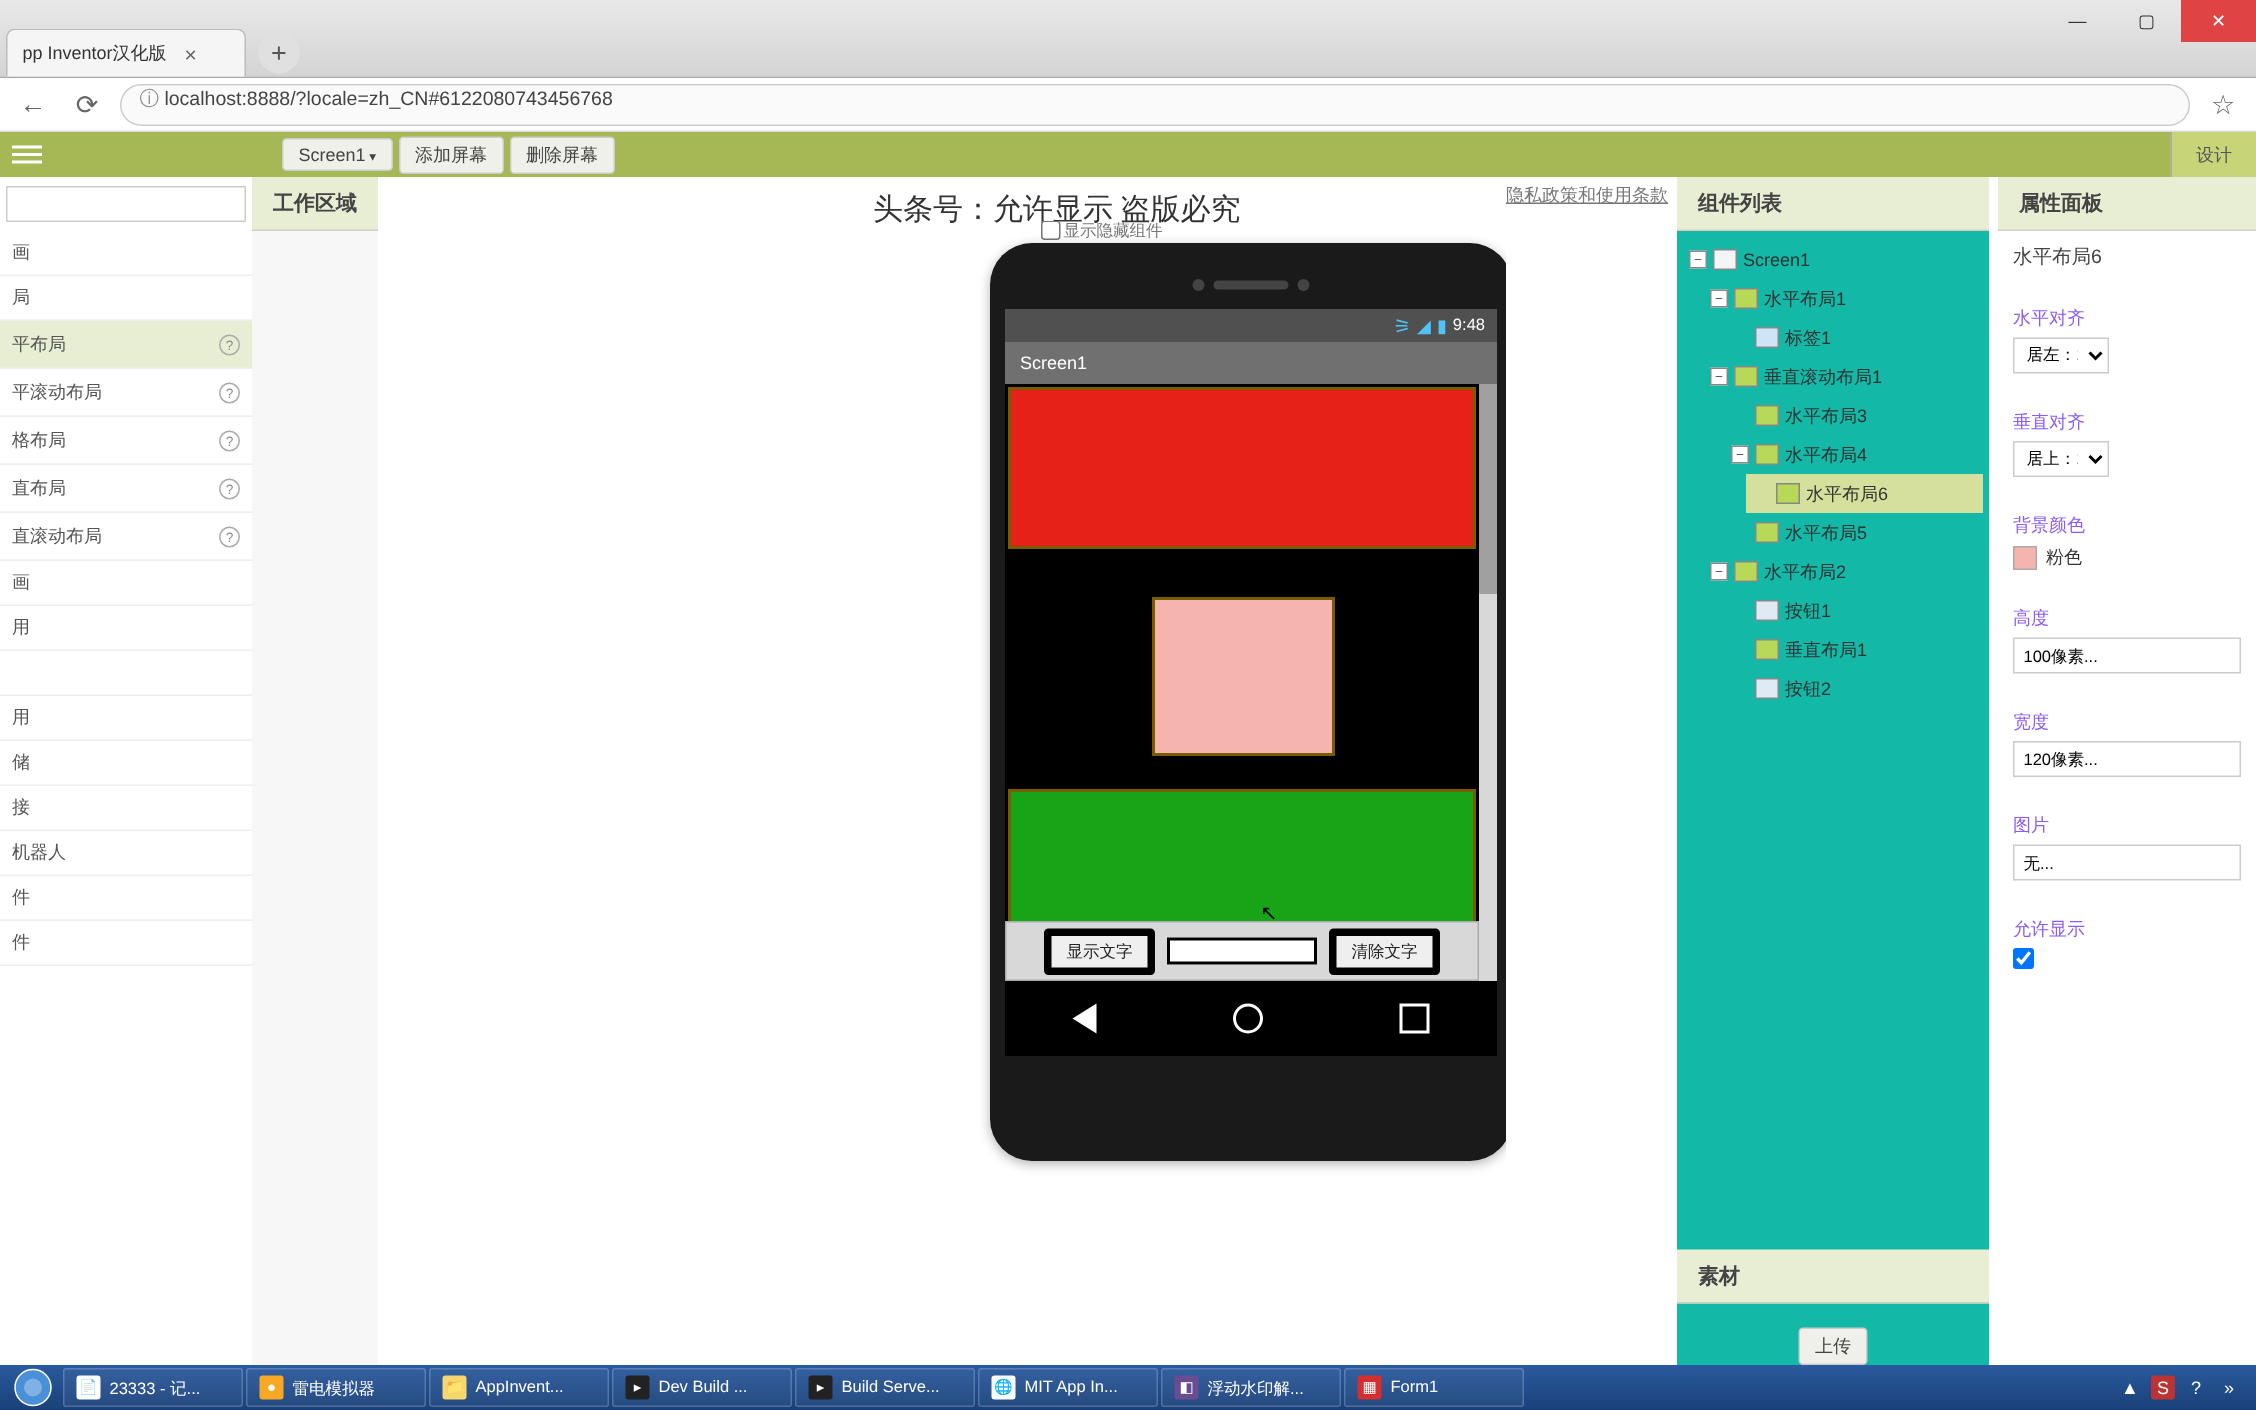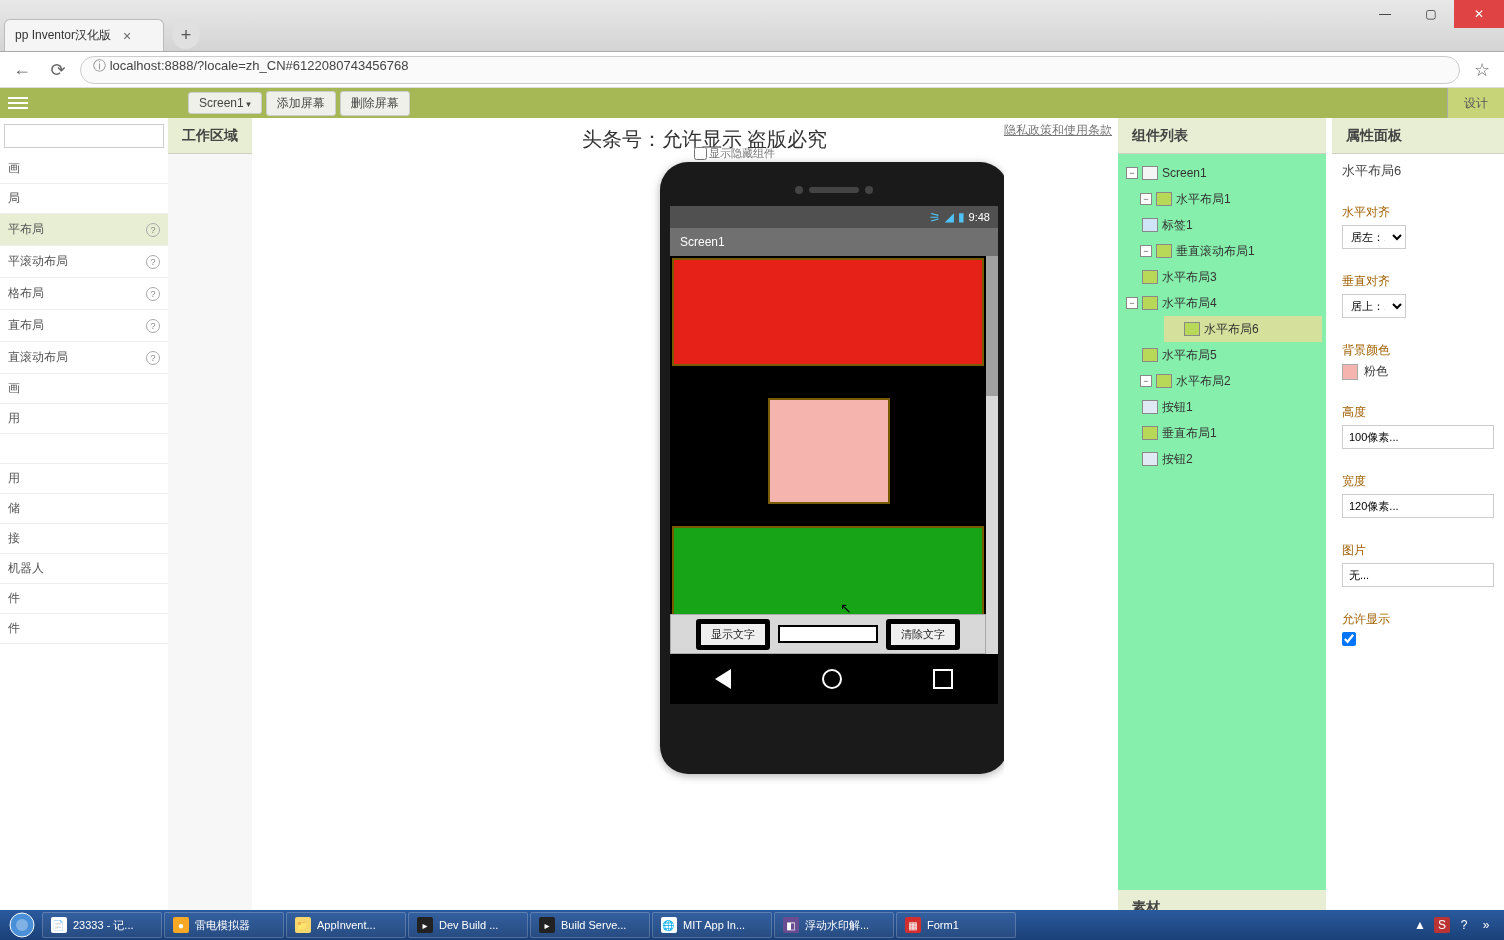--- a/index.html
+++ b/index.html
@@ -71,41 +71,41 @@
 .nav-shape { width:20px; height:20px; border:2px solid #fff; }
 .tri { width:0; height:0; border-top:10px solid transparent; border-bottom:10px solid transparent; border-right:16px solid #fff; background:none; border-left:none; }
 .circ { border-radius:50%; }
 
 .cursor { position:absolute; left:588px; top:482px; font-size:14px; color:#000; pointer-events:none; }
 
 
 .wm { position:absolute; font-size:16px; font-family:"SimSun"; color:#222; white-space:nowrap; }
 
 
-.right-col { width:208px; background:#86efac; margin-left:6px; display:flex; flex-direction:column;justify-content:center; }
+.right-col { width:208px; background:#14b8a6; margin-left:6px; display:flex; flex-direction:column;justify-content:center; }
 .right-col2 { width:172px; background:#fff; margin-left:6px; display:flex; flex-direction:column; }
 .tree { flex:1; padding:6px 4px; font-size:12px; color:#333; overflow:auto; }
 .tree-row { display:flex; align-items:center; height:26px; gap:4px; padding-left:4px; white-space:nowrap; }
 .tree-row.selected { background:#d4e09b; }
 .expander { width:12px; height:12px; border:1px solid #888; font-size:9px; display:flex; align-items:center; justify-content:center; color:#555; cursor:pointer; background:#fff; }
 .tree-icon { width:16px; height:14px; background:#b8d858; border:1px solid #888; display:inline-block; }
 .tree-icon.screen { background:#f5f5f5; }
 .tree-icon.label { background:#cfe5f7; }
 .tree-icon.btn { background:#dfeaf5; }
-.i1 { margin-left:14px; } .i2 { } .i3 { margin-left:42px; }
+.i1 { margin-left:14px; } .i2 { margin-left:28px; } .i3 { margin-left:42px; }
 .tree-actions { padding:10px; display:flex; justify-content:center; gap:8px; border-top:1px solid #eee; }
 .tree-actions button { padding:4px 12px; font-size:12px; border:1px solid #ccc; background:#f5f5f5; border-radius:3px; cursor:pointer; }
 
 .material-panel { margin-top:8px; }
 .material-body { padding:16px; display:flex; justify-content:center; }
 
 
 .props { flex:1; padding:8px 10px; font-size:12px; color:#333; }
 .prop-title { font-size:13px; margin-bottom:10px; color:#444; }
-.prop-label { margin-top:24px; margin-bottom:4px; color:#a16207; font-size:12px; }
+.prop-label { margin-top:24px; margin-bottom:4px; color:#8b5cf6; font-size:12px; }
 .prop-select, .prop-input { width:100%; height:24px; border:1px solid #ccc; font-size:11px; padding:0 6px; background:#fff; }
 .prop-select { width:64px; padding:0 4px; }
 .color-row { display:flex; align-items:center; gap:6px; }
 .color-swatch { width:16px; height:16px; background:#f5b5ae; border:1px solid #aaa; }
 .checkbox { width:14px; height:14px; }
 
 
 .bottom-link { text-align:center; font-size:12px; color:#777; text-decoration:underline; padding:4px 0; background:#fff; }
 
 
@@ -303,20 +303,23 @@
           <span>垂直布局1</span>
         </div>
       <div class="tree-row i2">
           <span style="width:12px"></span>
           <span class="tree-icon btn"></span>
           <span>按钮2</span>
         </div>
     </div>
     <div class="material-panel">
       <div class="panel-header">素材</div>
+      <div class="material-body">
+        <button class="tb-btn">上传</button>
+      </div>
     </div>
   </div>
 
   <div class="right-col2">
     <div class="panel-header">属性面板</div>
     <div class="props">
       <div class="prop-title">水平布局6</div>
       <div class="prop-label">水平对齐</div>
       <select class="prop-select"><option>居左：1</option></select>
       <div class="prop-label">垂直对齐</div>

